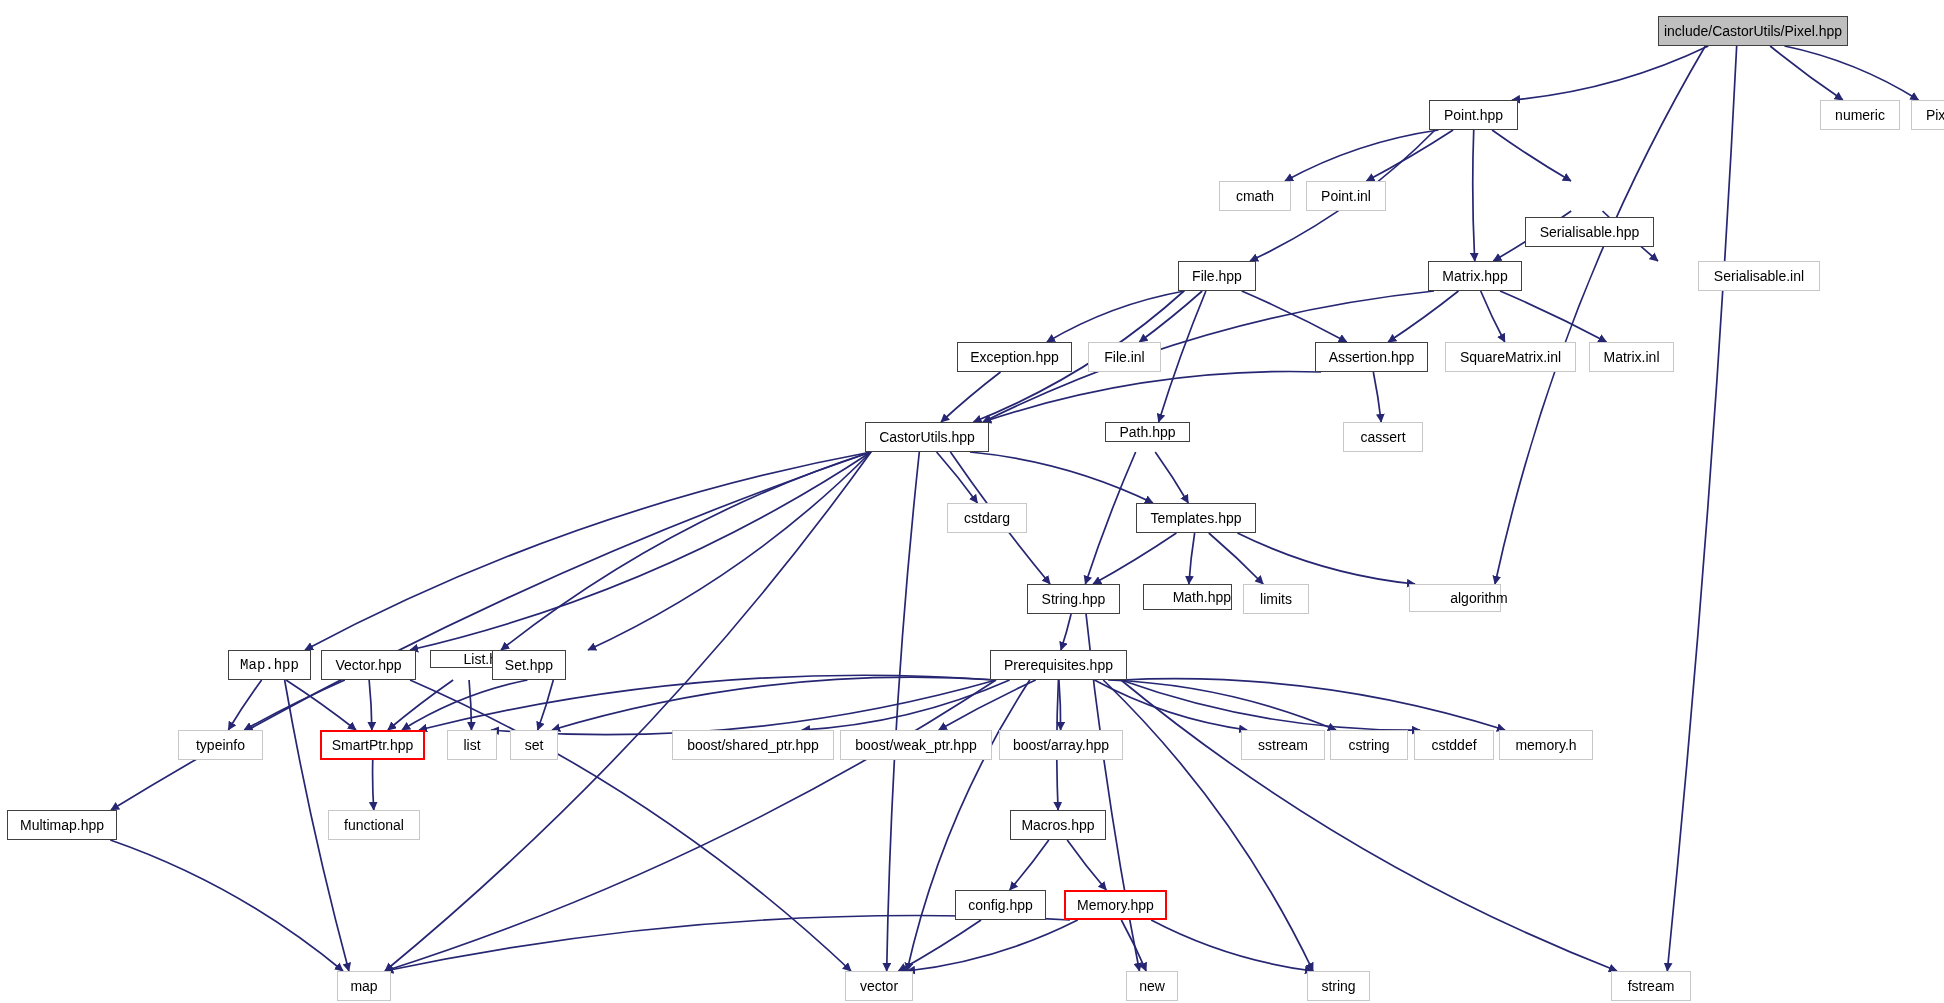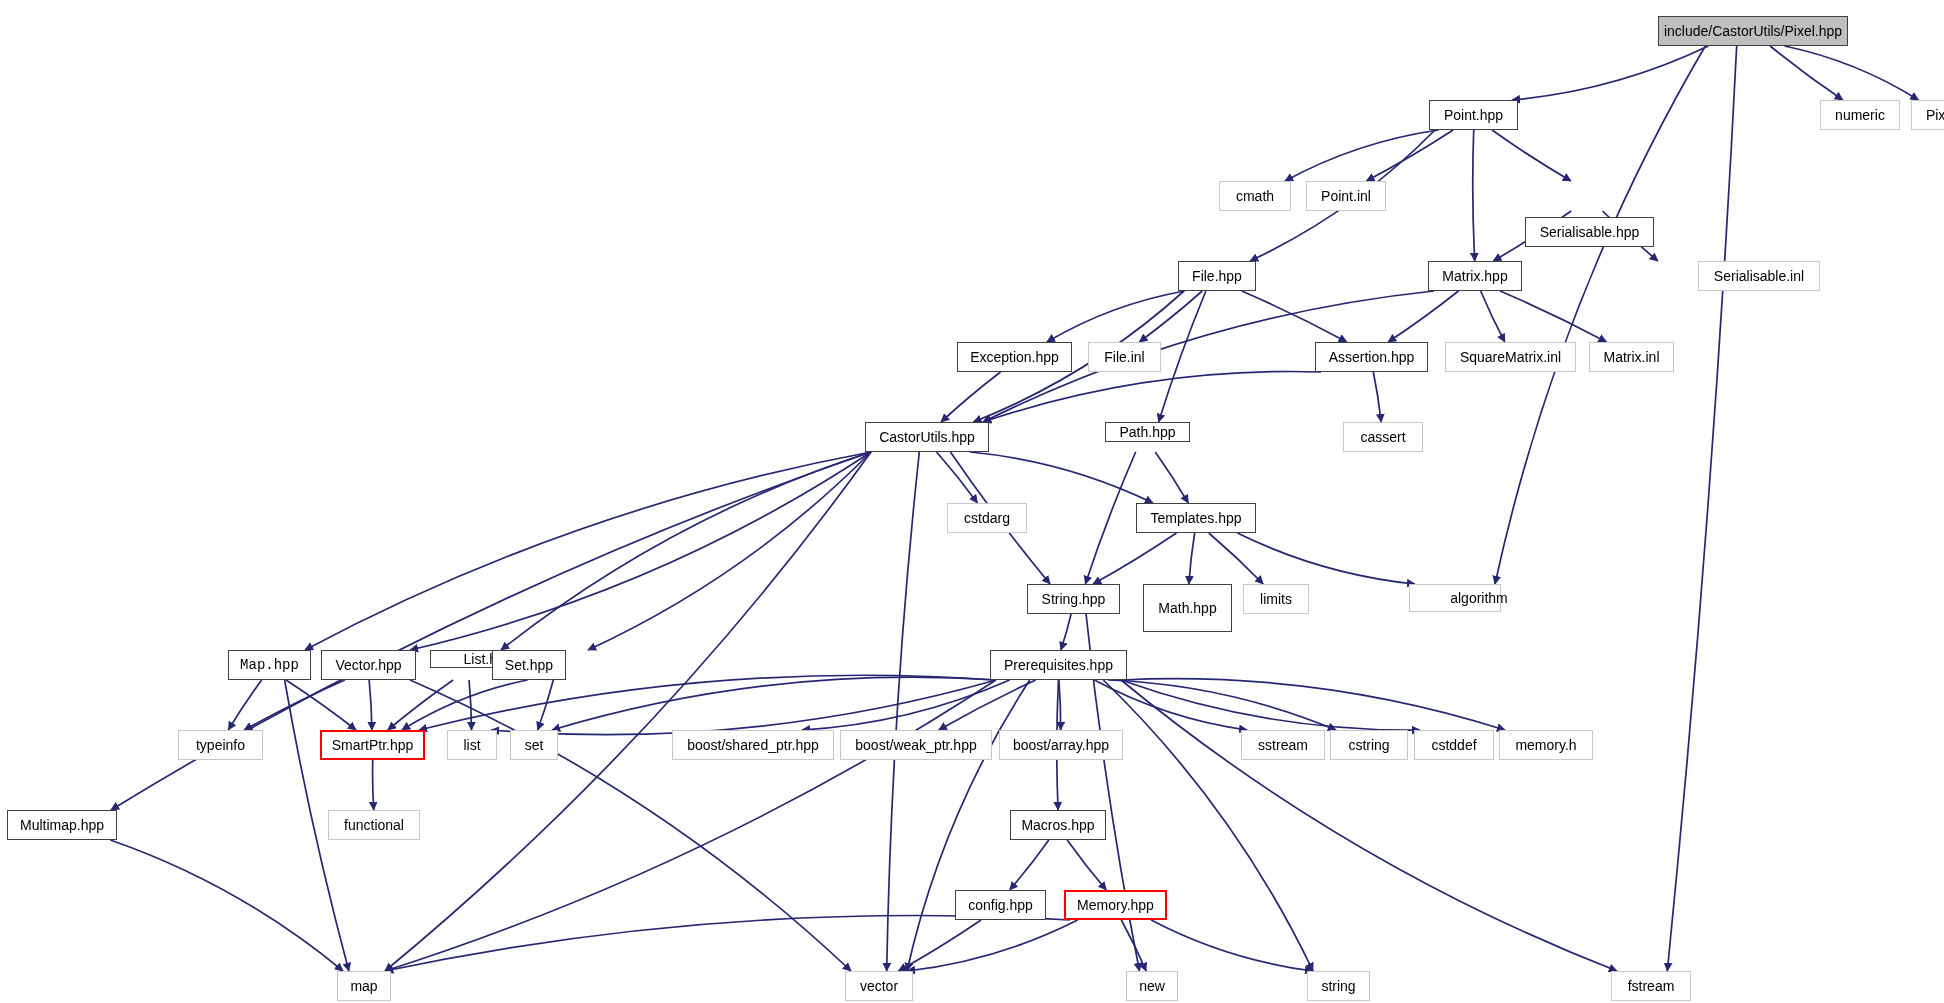--- a/index.html
+++ b/index.html
@@ -162,21 +162,21 @@
       </div>
       <div class="node sys" style="left: 947px; top: 503px; width: 80px; height: 30px;">
         <span>cstdarg</span>
       </div>
       <div class="node hdr" style="left: 1136px; top: 503px; width: 120px; height: 30px;">
         <span>Templates.hpp</span>
       </div>
       <div class="node hdr" style="left: 1027px; top: 584px; width: 93px; height: 30px;">
         <span>String.hpp</span>
       </div>
-      <div class="node hdr" style="left: 1143px; top: 584px; width: 89px; height: 48px;">
+      <div class="node hdr" style="left: 1143px; top: 584px; width: 89px; height: 26px; justify-content: flex-end;">
         <span>Math.hpp</span>
       </div>
       <div class="node sys" style="left: 1243px; top: 584px; width: 66px; height: 30px;">
         <span>limits</span>
       </div>
       <div class="node sys" style="left: 1409px; top: 584px; width: 92px; height: 28px; padding-left: 48px;">
         <span>algorithm</span>
       </div>
       <div class="node hdr" style="left: 228px; top: 650px; width: 83px; height: 30px; font-family: Liberation Mono, monospace;">
         <span>Map.hpp</span>

